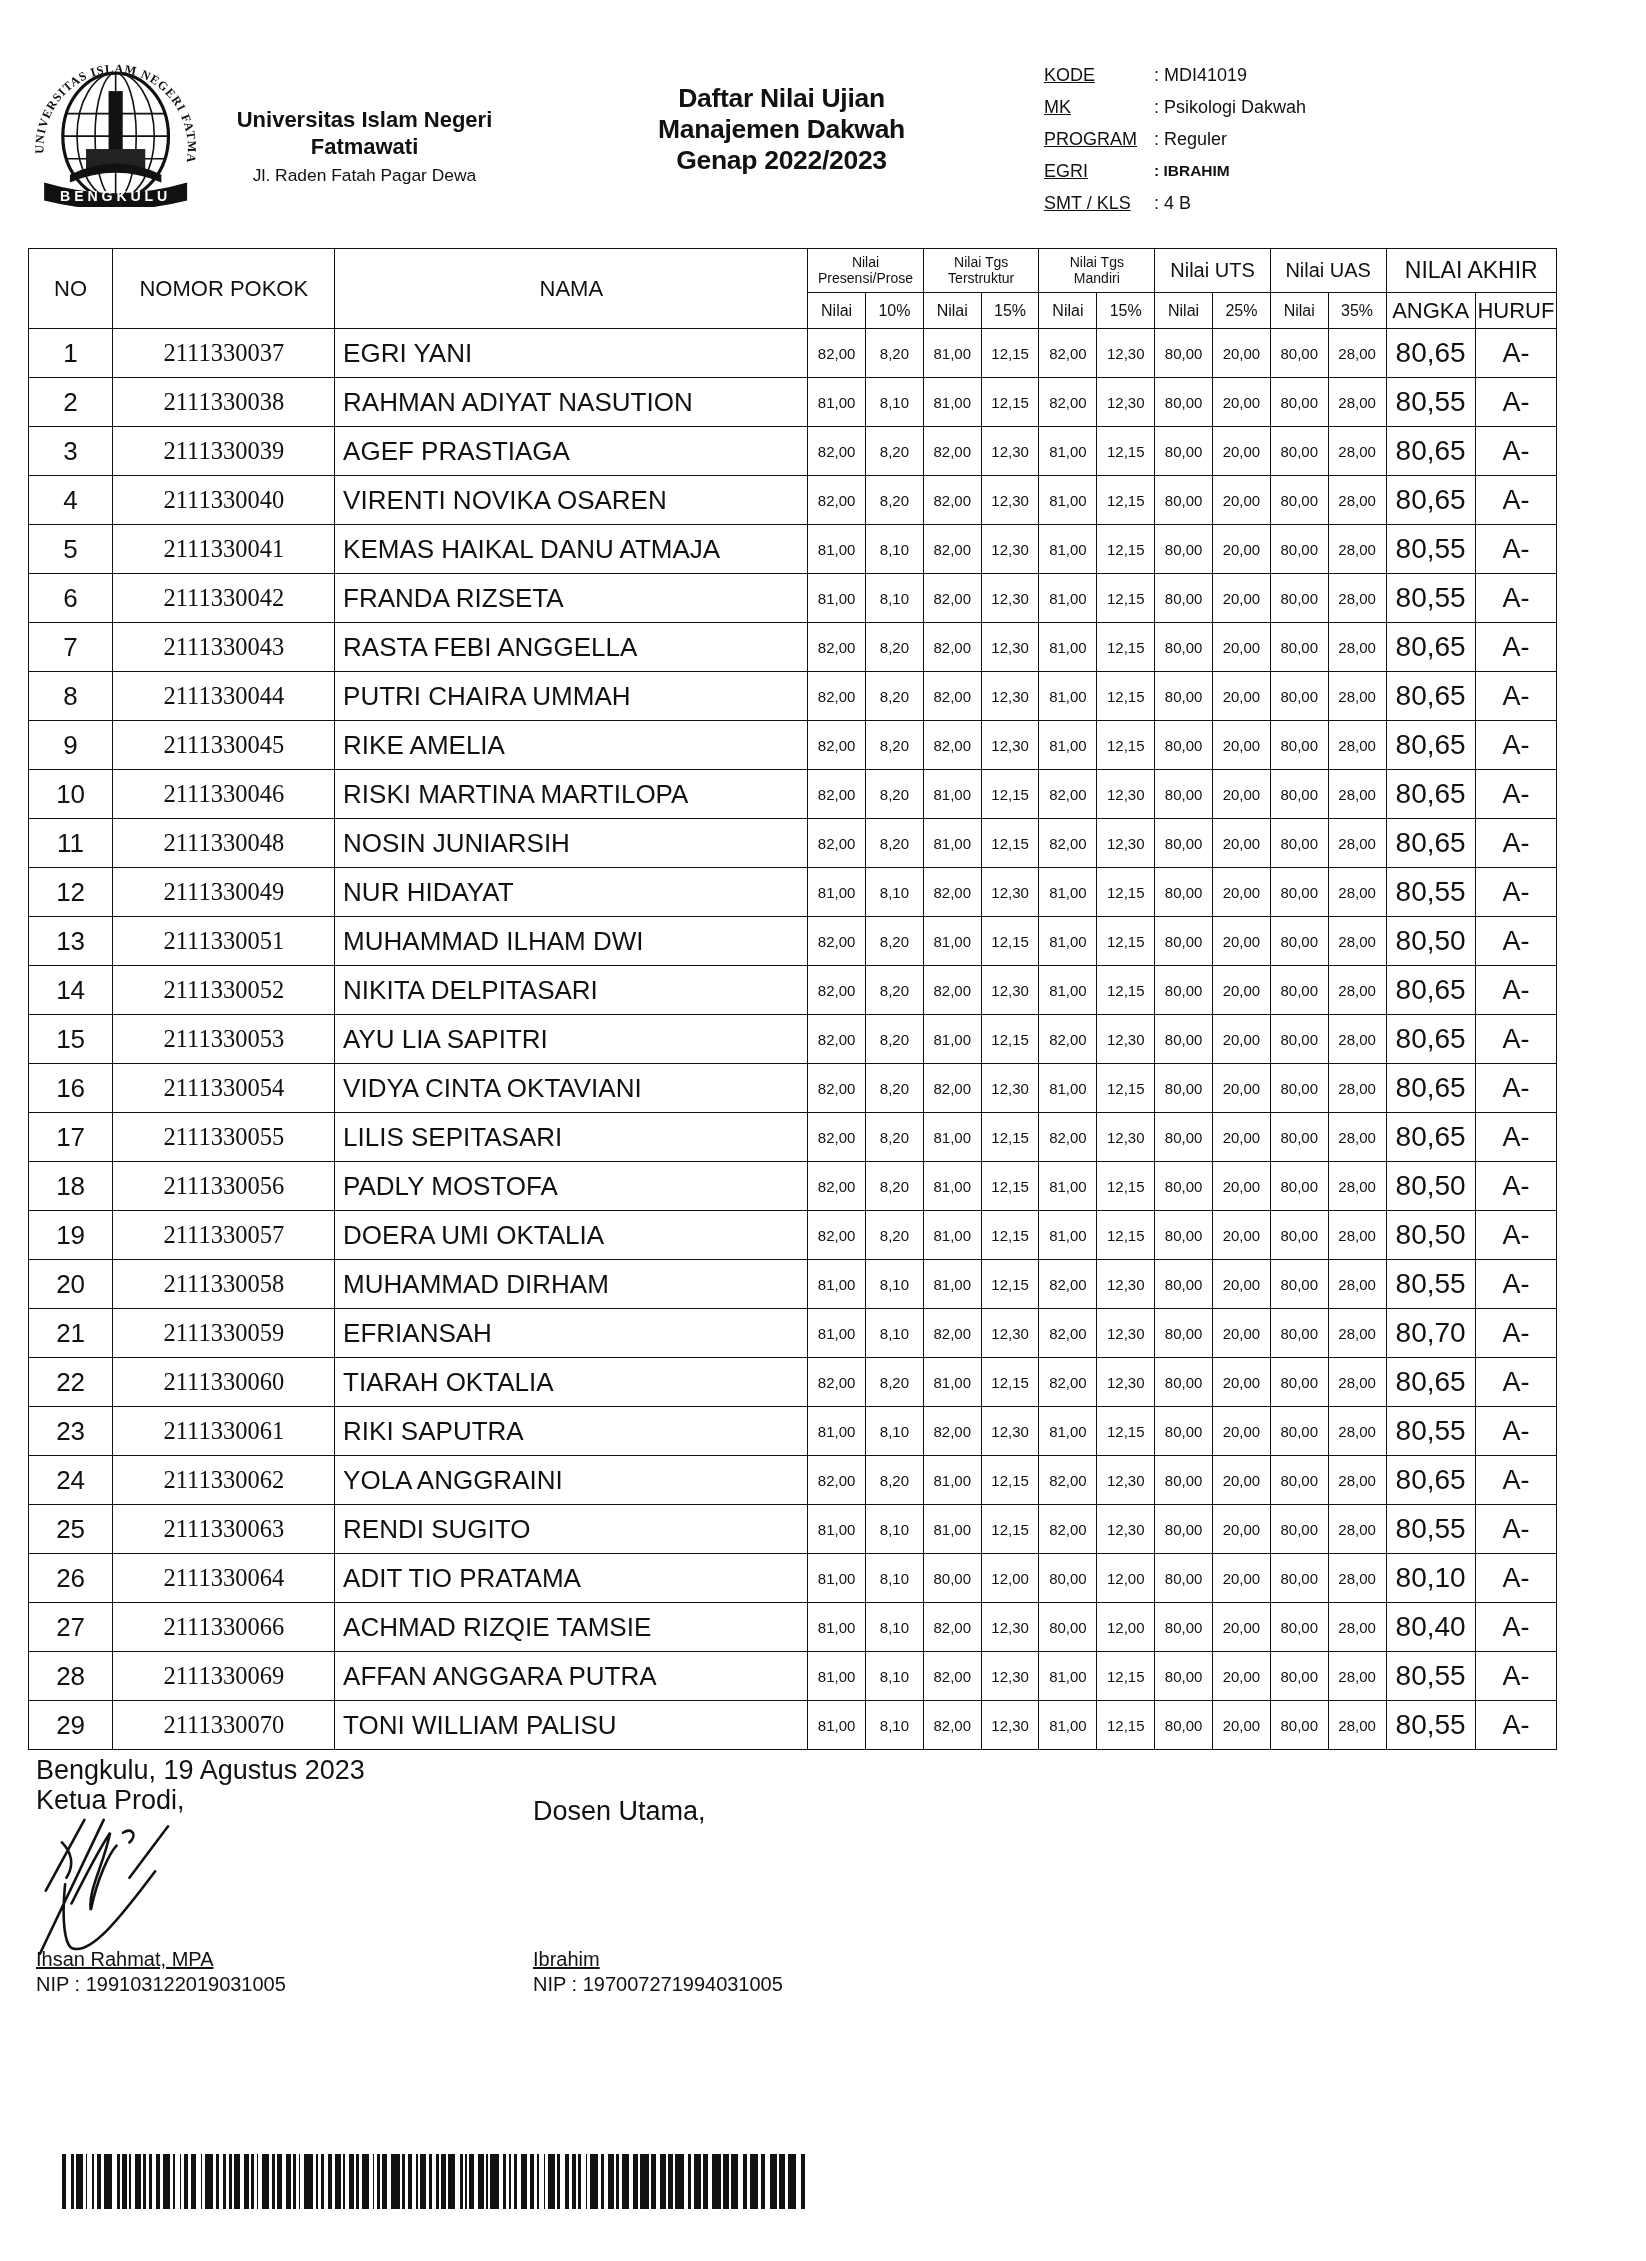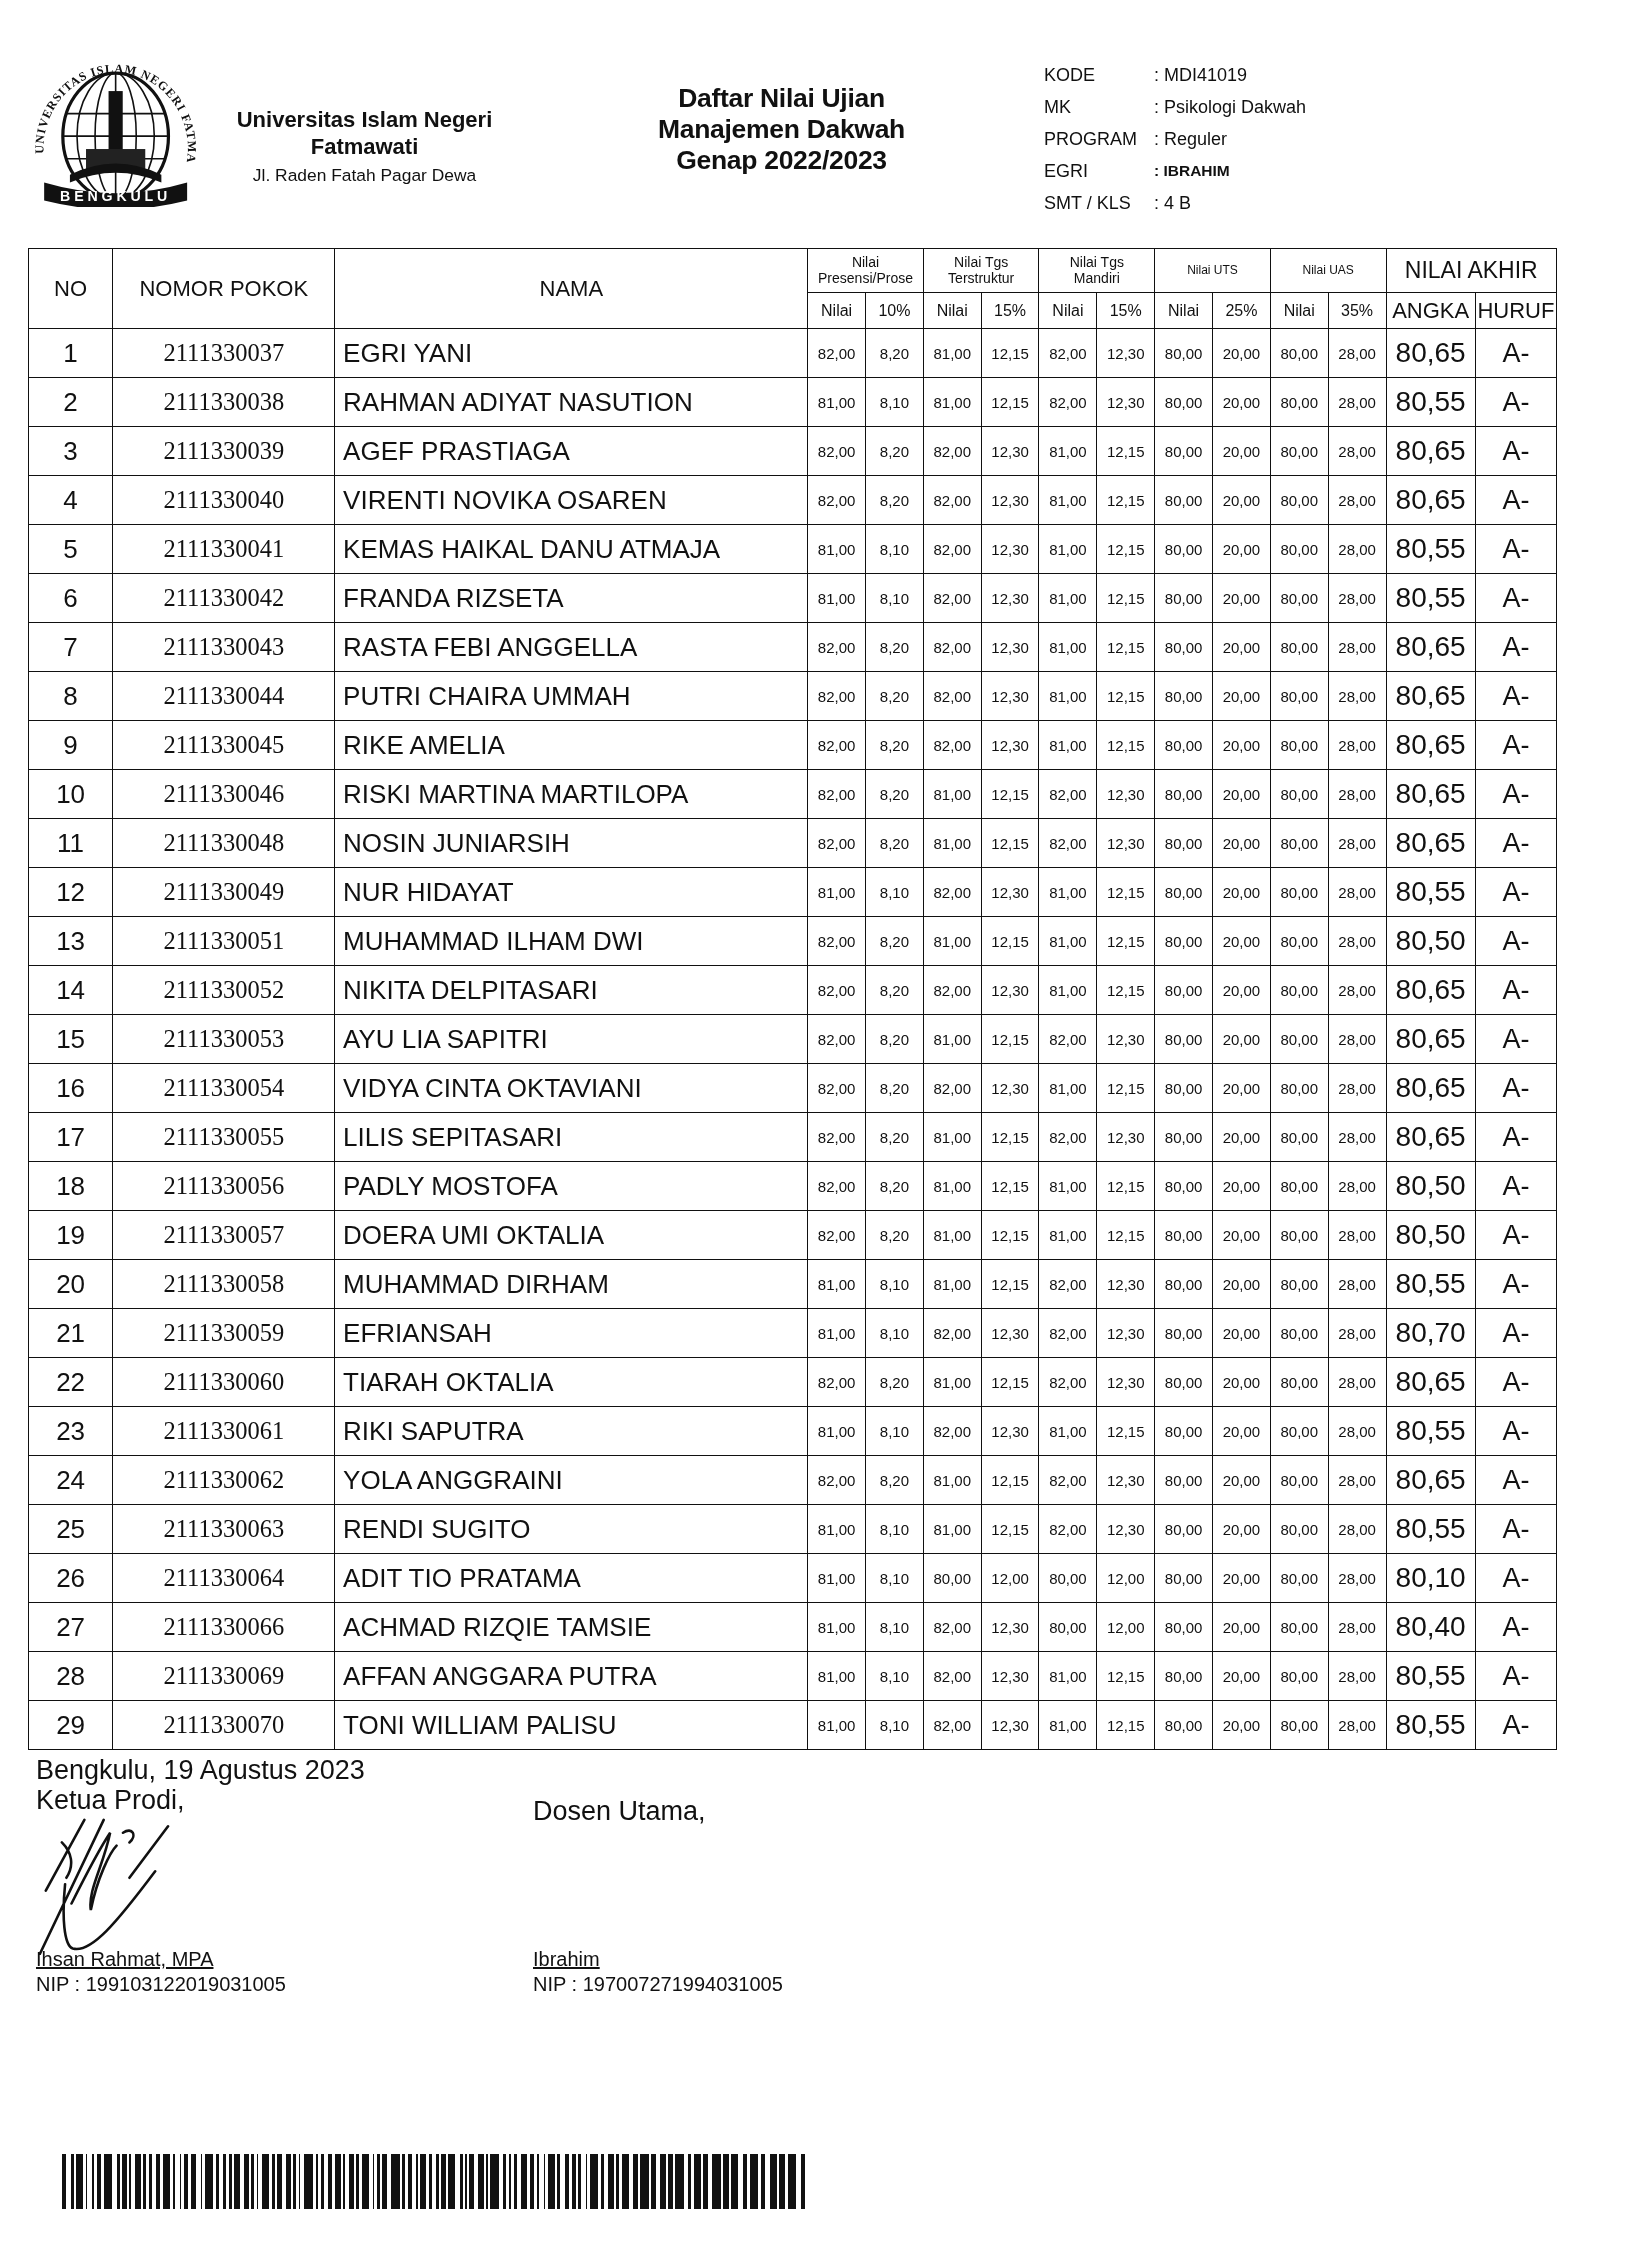--- a/index.html
+++ b/index.html
@@ -10,36 +10,36 @@
     }
     
     .logo { position: absolute; left: 18px; top: 46px; width: 194px; height: 161px; }
     .uni-block { position: absolute; left: 213px; top: 62px; width: 303px; text-align: center; margin-top: 44px; }
     .uni-name { font-size: 22px; font-weight: bold; line-height: 27px; }
     .uni-addr { font-size: 17.4px; margin-top: 5.2px; }
     .title-block { position: absolute; left: 620px; top: 83px; width: 323px; text-align: center; }
     .title-block div { font-size: 26.5px; font-weight: bold; line-height: 31px; letter-spacing: -0.3px; }
     .meta { position: absolute; left: 1044px; top: 59px; }
     .meta-row { display: flex; font-size: 18px; height: 32px; align-items: center; }
-    .meta-label { width: 110px; }
+    .meta-label { width: 110px; text-decoration: underline; }
     .meta-val { }
     .meta-val.bold { font-weight: bold; font-size: 15.5px; }
 
     
     table.grades {
       position: absolute; left: 28px; top: 248px;
       width: 1529px; border-collapse: collapse; table-layout: fixed;
     }
     table.grades th, table.grades td {
       border: 1.9px solid #111; text-align: center; vertical-align: middle;
       font-weight: normal; padding: 0;
     }
     table.grades thead th { font-size: 22px; }
     table.grades thead th.grp { font-size: 14px; line-height: 15.5px; height: 44px; }
-    table.grades thead th.grp.big { font-size: 12px; }
+    table.grades thead th.grp.big { font-size: 20px; }
     table.grades thead th.akhir { font-size: 23px; }
     table.grades thead th.sub { font-size: 16px; height: 36px; }
     table.grades thead th.sub.lg { font-size: 22px; }
     table.grades tbody tr { height: 49px; }
     table.grades tbody td { font-size: 15px; }
     table.grades tbody td.no { font-size: 26px; }
     table.grades tbody td.npm { font-size: 24.5px; font-family: Liberation Serif, serif; }
     table.grades tbody td.nama { font-size: 26px; text-align: left; padding-left: 7.7px; }
     table.grades tbody td.angka { font-size: 28px; }
     table.grades tbody td.huruf { font-size: 27px; }

